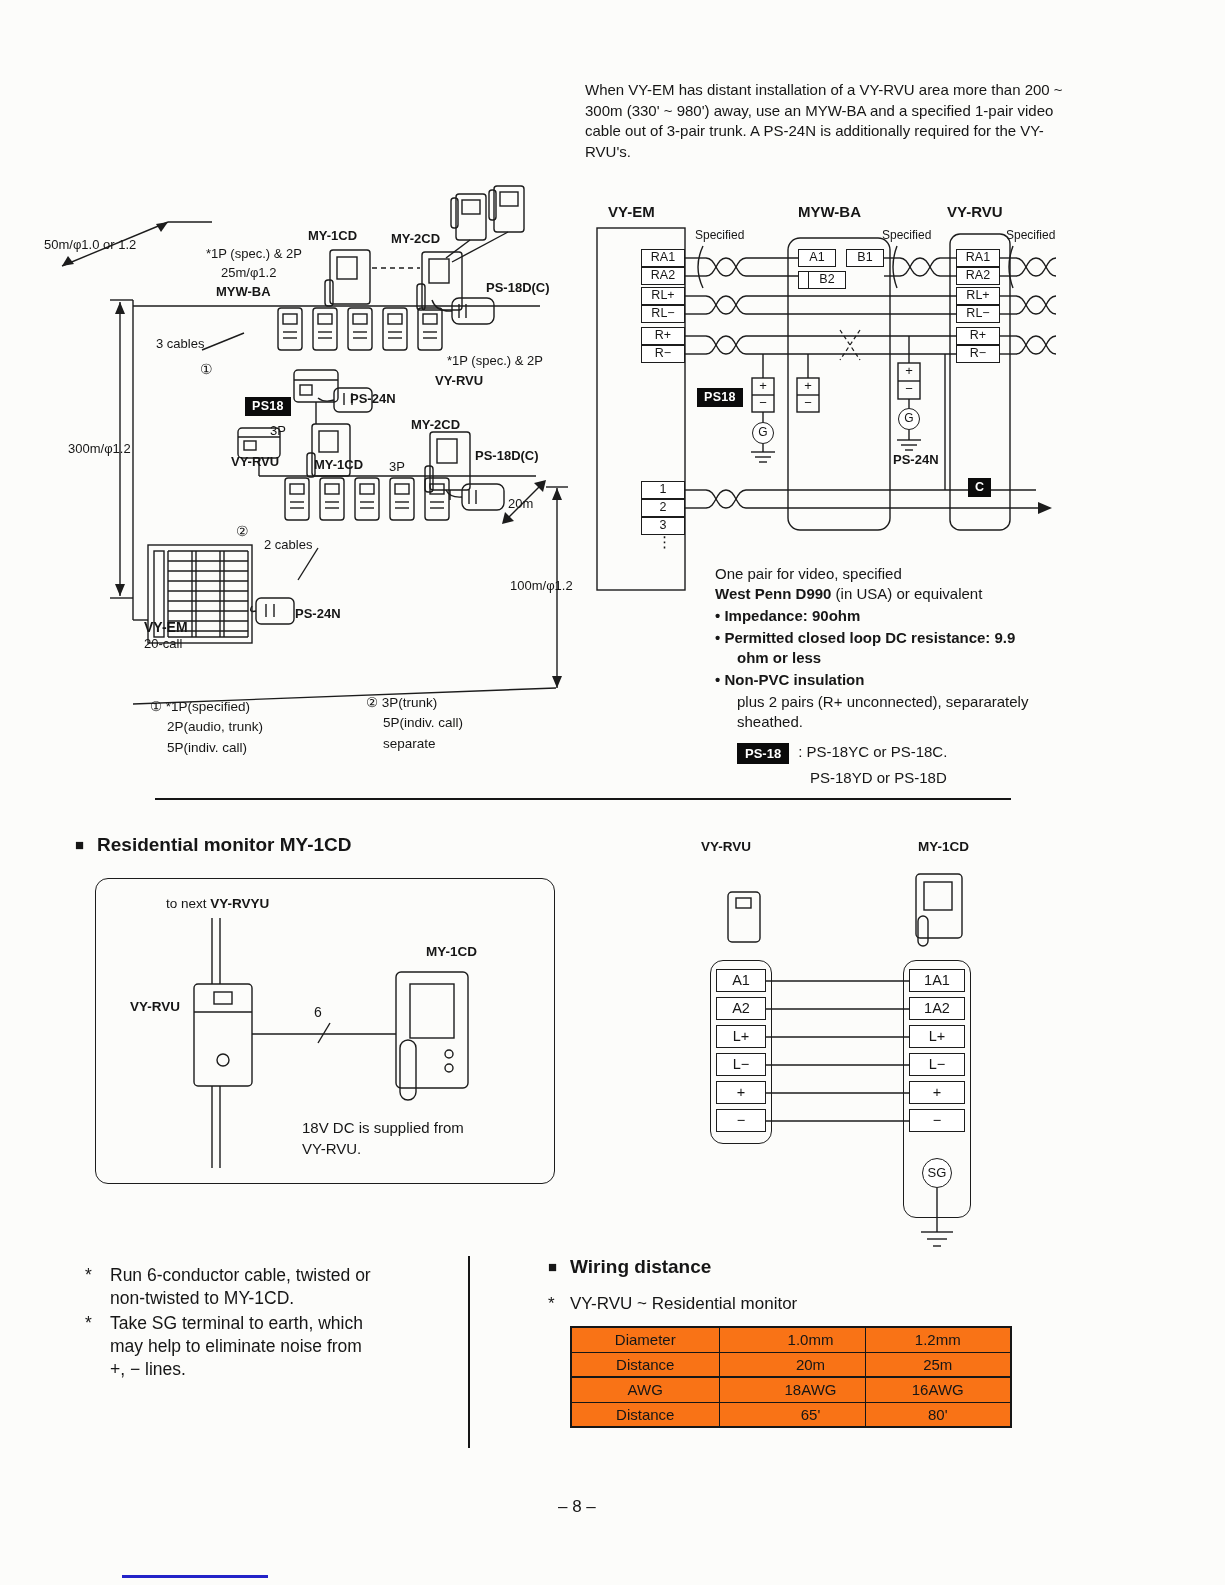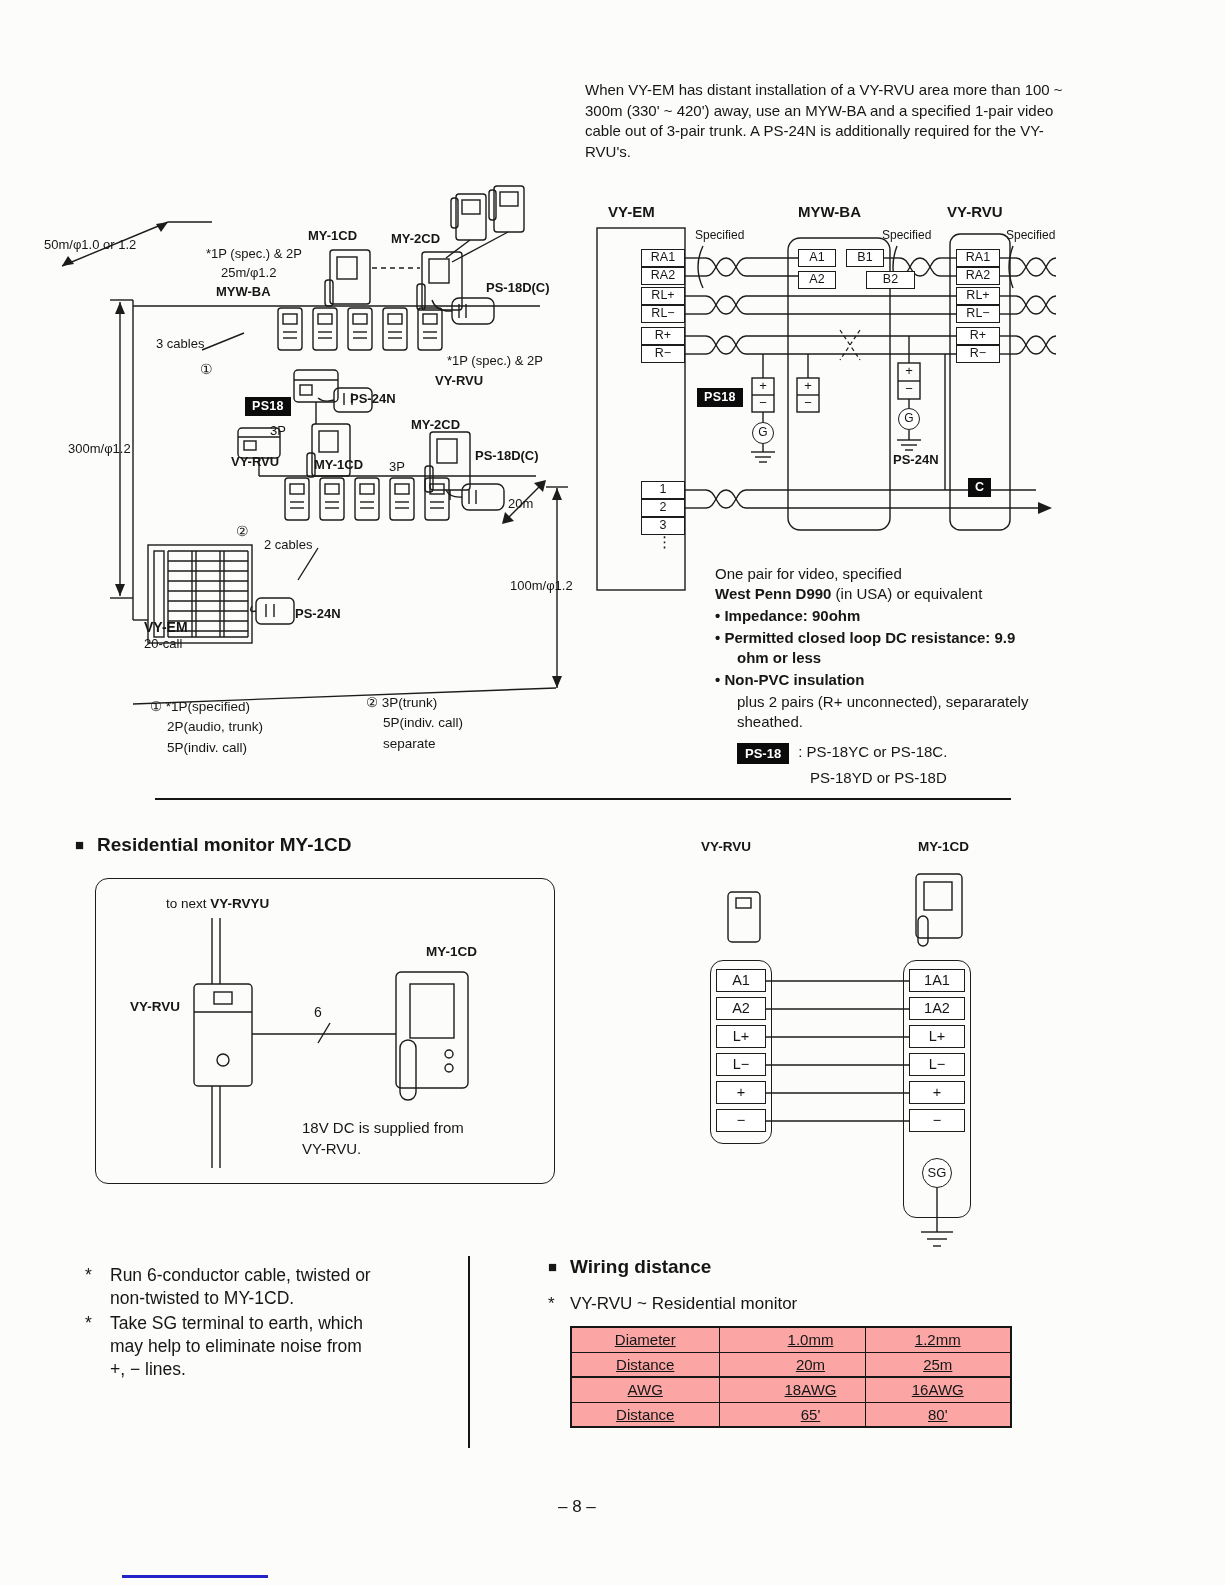--- a/index.html
+++ b/index.html
@@ -18,21 +18,21 @@
   .sect-head .sq { display: inline-block; margin-right: 13px; font-size: 15px; transform: translateY(-1px); }
   .para { position: absolute; font-size: 15px; line-height: 1.38; }
   .pre { white-space: pre-line; }
   .roundbox { position: absolute; border: 1.7px solid #1c1c1c; border-radius: 13px; background: transparent; }
   .fn { position: absolute; font-size: 13.5px; line-height: 1.5; white-space: nowrap; }
   .fn .ind { margin-left: 17px; }
   .note-item { position: absolute; display: flex; font-size: 17.5px; line-height: 1.32; }
   .note-item .mk { width: 25px; flex: none; }
   .subtitle-item { position: absolute; display: flex; font-size: 17px; }
   .subtitle-item .mk { width: 22px; flex: none; }
-  .wtable { position: absolute; border-collapse: collapse; background: #fca5a5; border: 2.4px solid #161616; text-decoration: underline; }
+  .wtable { position: absolute; border-collapse: collapse; background: #f97316; border: 2.4px solid #161616; }
   .wtable td { border: 1.4px solid #161616; font-size: 15px; text-align: center; height: 25px; padding: 0 6px; }
   .wtable td:first-child { width: 148px; }
   .wtable td:nth-child(2) { width: 146px; padding-left: 43px; }
   .wtable td:nth-child(3) { width: 146px; }
   .wtable tr.heavy td { border-bottom: 2.4px solid #161616; }
 </style>
 </head>
 <body>
 
 <div class="page">
@@ -296,21 +296,21 @@
         <line x1="766" y1="1121" x2="909" y2="1121"></line>
 
         <line x1="937" y1="1188" x2="937" y2="1232"></line>
         <line x1="921" y1="1232" x2="953" y2="1232"></line>
         <line x1="927" y1="1239" x2="947" y2="1239"></line>
         <line x1="933" y1="1246" x2="941" y2="1246"></line>
       </g>
     </g>
   </svg>
 
-  <div class="para" style="left:585px;top:80px;width:478px">When VY-EM has distant installation of a VY-RVU area more than 100 ~ 300m (330' ~ 420') away, use an MYW-BA and a specified 1-pair video cable out of 3-pair trunk. A PS-24N is additionally required for the VY-RVU's.</div>
+  <div class="para" style="left:585px;top:80px;width:478px">When VY-EM has distant installation of a VY-RVU area more than 200 ~ 300m (330' ~ 980') away, use an MYW-BA and a specified 1-pair video cable out of 3-pair trunk. A PS-24N is additionally required for the VY-RVU's.</div>
 
   <span class="lbl" style="left:44px;top:238px">50m/φ1.0 or 1.2</span>
   <span class="lbl b" style="left:308px;top:229px">MY-1CD</span>
   <span class="lbl b" style="left:391px;top:232px">MY-2CD</span>
   <span class="lbl" style="left:206px;top:247px">*1P (spec.) &amp; 2P</span>
   <span class="lbl" style="left:221px;top:266px">25m/φ1.2</span>
   <span class="lbl b" style="left:216px;top:285px">MYW-BA</span>
   <span class="lbl b" style="left:486px;top:281px">PS-18D(C)</span>
   <span class="lbl" style="left:156px;top:337px">3 cables</span>
   <span class="lbl" style="left:200px;top:361px;font-size:14px">①</span>
@@ -354,21 +354,21 @@
   <span class="term" style="left:641px;top:249px;width:44px;height:18px">RA1</span>
   <span class="term" style="left:641px;top:267px;width:44px;height:18px">RA2</span>
   <span class="term" style="left:641px;top:287px;width:44px;height:18px">RL+</span>
   <span class="term" style="left:641px;top:305px;width:44px;height:18px">RL−</span>
   <span class="term" style="left:641px;top:327px;width:44px;height:18px">R+</span>
   <span class="term" style="left:641px;top:345px;width:44px;height:18px">R−</span>
 
   <span class="term" style="left:798px;top:249px;width:38px;height:18px">A1</span>
   <span class="term" style="left:846px;top:249px;width:38px;height:18px">B1</span>
   <span class="term" style="left:798px;top:271px;width:38px;height:18px">A2</span>
-  <span class="term" style="left:866px;top:271px;width:49px;height:18px">B2</span>
+  <span class="term" style="left:808px;top:271px;width:38px;height:18px">B2</span>
 
   <span class="term" style="left:956px;top:249px;width:44px;height:18px">RA1</span>
   <span class="term" style="left:956px;top:267px;width:44px;height:18px">RA2</span>
   <span class="term" style="left:956px;top:287px;width:44px;height:18px">RL+</span>
   <span class="term" style="left:956px;top:305px;width:44px;height:18px">RL−</span>
   <span class="term" style="left:956px;top:327px;width:44px;height:18px">R+</span>
   <span class="term" style="left:956px;top:345px;width:44px;height:18px">R−</span>
 
   <span class="term" style="left:641px;top:481px;width:44px;height:18px">1</span>
   <span class="term" style="left:641px;top:499px;width:44px;height:18px">2</span>

